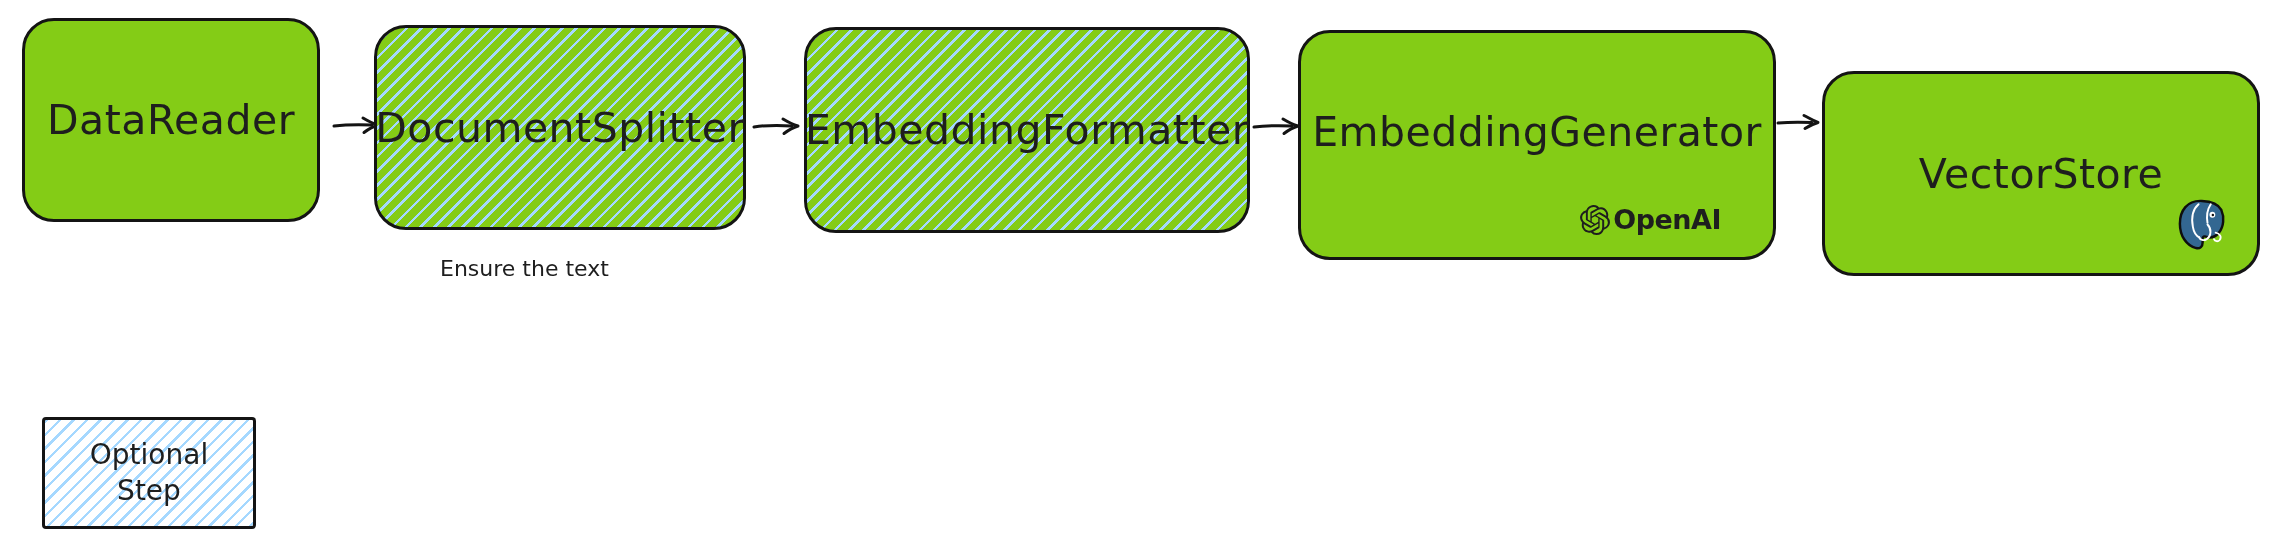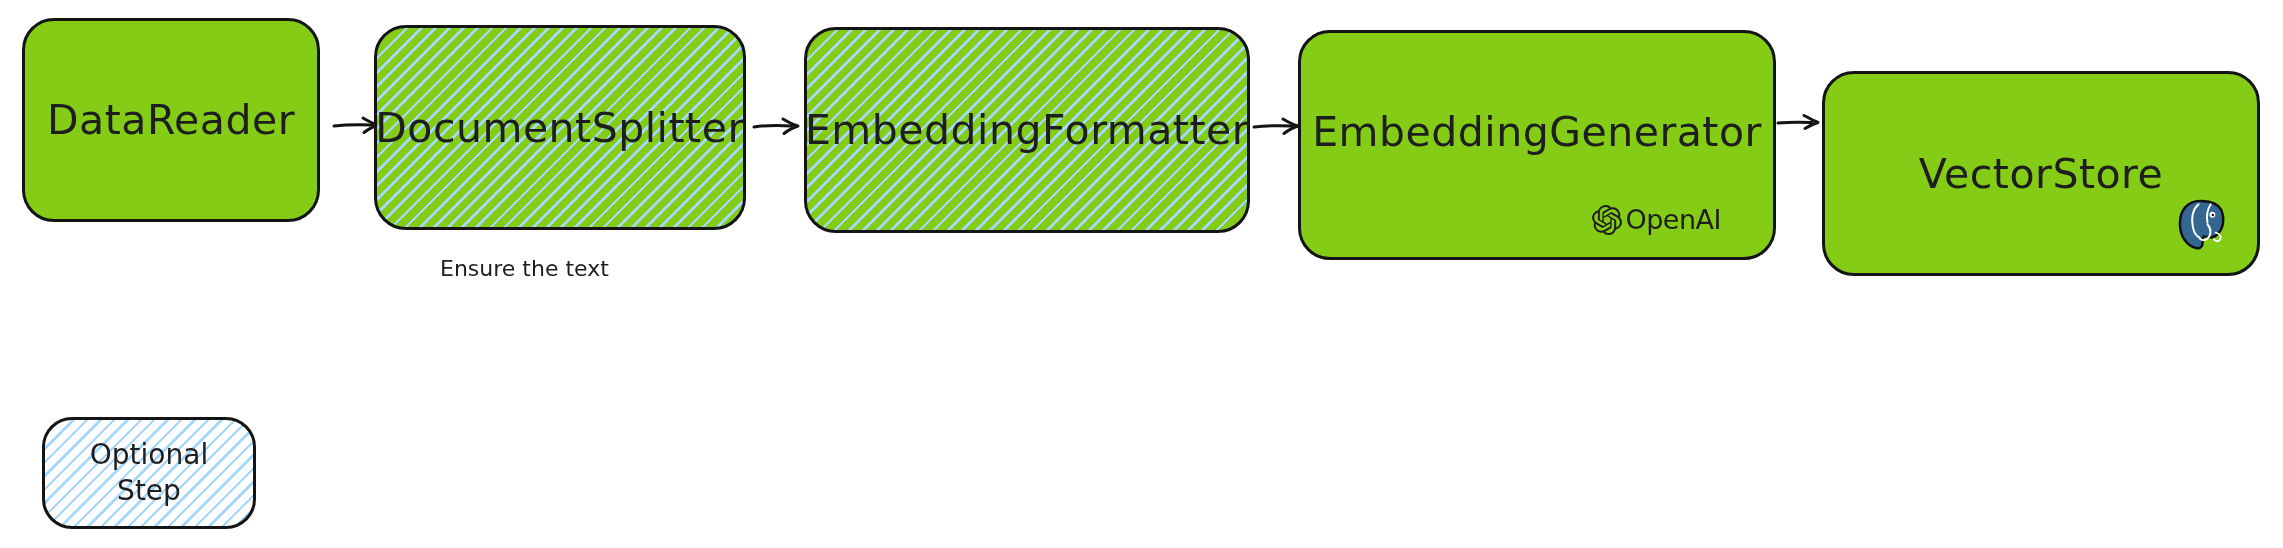--- a/index.html
+++ b/index.html
@@ -38,21 +38,21 @@
     position: absolute;
     font-size: 22px;
     line-height: 37px;
     white-space: nowrap;
   }
   .legend {
     position: absolute;
     left: 42px; top: 417px;
     width: 214px; height: 112px;
     border: 3.5px solid #141414;
-    border-radius: 30px;
+    border-radius: 4px;
     box-sizing: border-box;
     background-color: #ffffff;
     background-image: repeating-linear-gradient(
       135deg,
       #a5d8ff 0px, #a5d8ff 2.4px,
       transparent 2.4px, transparent 9.5px
     );
     display: flex;
     flex-direction: column;
     align-items: center;
@@ -61,21 +61,21 @@
     line-height: 36px;
     text-align: center;
   }
   .logo-openai {
     position: absolute;
     right: 52px; bottom: 22px;
     display: flex;
     align-items: center;
     gap: 3px;
     font-size: 27px;
-    font-weight: normal;
+    font-weight: bold;
     letter-spacing: -0.5px;
   }
   .logo-postgres {
     position: absolute;
     right: 30px; bottom: 22px;
     width: 52px; height: 53px;
   }
 </style>
 </head>
 <body>

